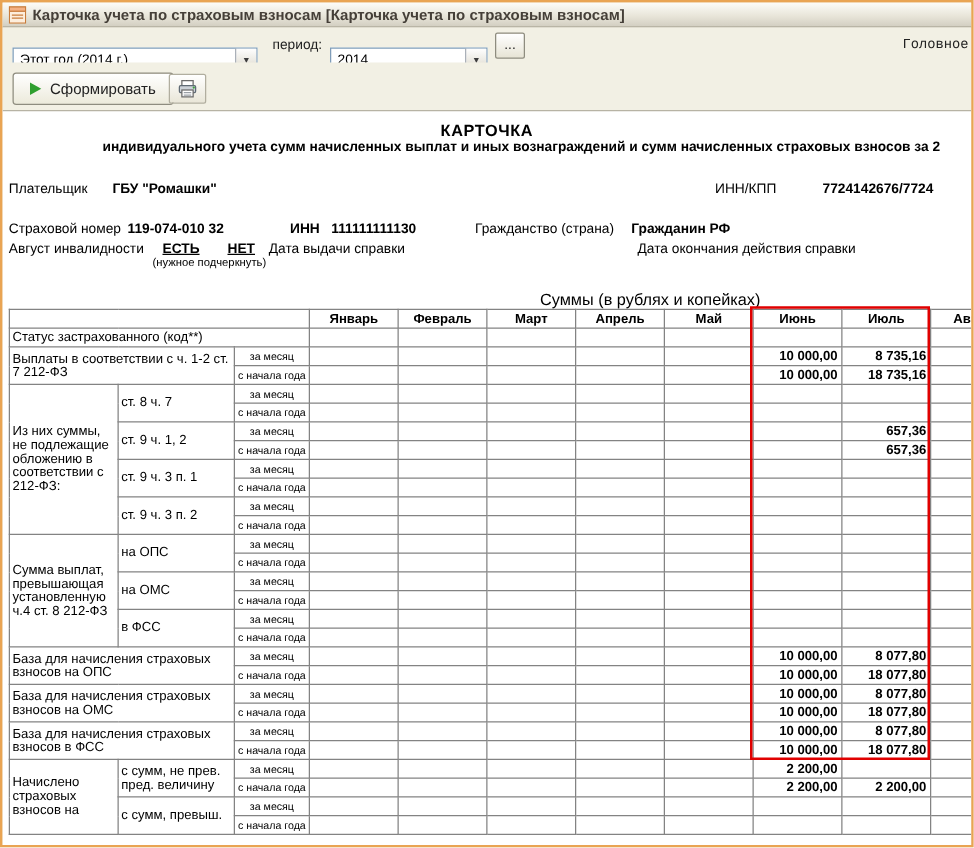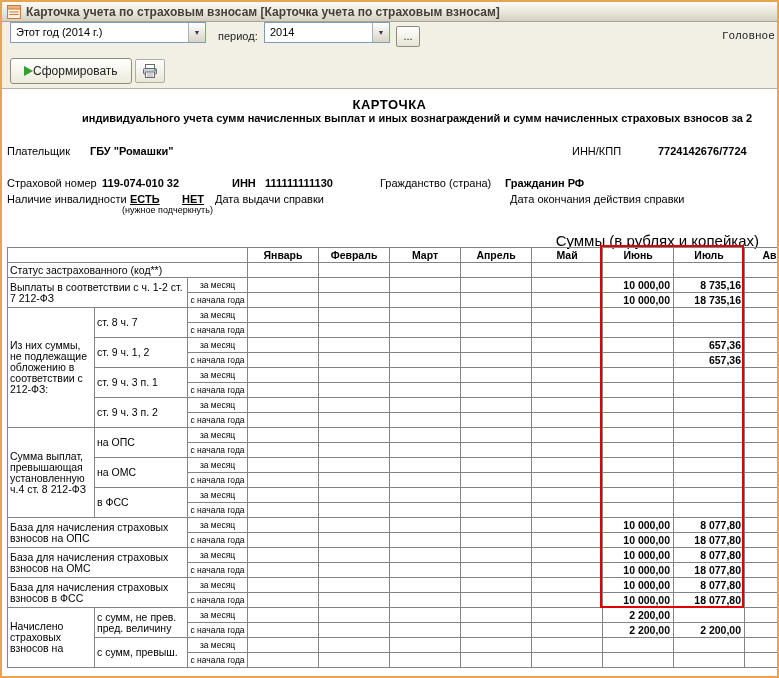--- a/index.html
+++ b/index.html
@@ -11,46 +11,46 @@
 
   
   .titlebar{flex:0 0 20px;display:flex;align-items:center;gap:5px;padding:0 5px;
     background:linear-gradient(180deg,#fdfcf8 0%,#e9e6da 55%,#d3cfc2 100%);
     border-bottom:1px solid #a9a494;}
   .titlebar .title{font-size:12px;font-weight:bold;color:#453f38;white-space:nowrap;overflow:hidden;}
 
   
   .toolbar1{flex:0 0 28px;position:relative;background:#f2f0e4;}
   .tlabel{position:absolute;top:8px;font-size:11px;color:#222;white-space:nowrap;}
-  .combo{position:absolute;top:0;height:21px;background:#fff;border:1px solid #7f9db9;display:flex;align-items:stretch;}
+  .combo{position:absolute;top:16px;height:21px;background:#fff;border:1px solid #7f9db9;display:flex;align-items:stretch;}
   .combo .ctxt{flex:1;font-size:11px;line-height:19px;padding:0 5px;white-space:nowrap;overflow:hidden;color:#000;}
   .combo .carrow{width:17px;display:flex;align-items:center;justify-content:center;
     background:linear-gradient(#fefefe,#d8d4c6);border-left:1px solid #aab0b8;font-size:7px;color:#3c3c3c;}
   .smallbtn{position:absolute;top:4px;height:21px;border:1px solid #8e8c7f;border-radius:2px;
     background:linear-gradient(#ffffff,#e7e4d5);font-size:11px;color:#222;text-align:center;line-height:19px;padding:0;}
 
   
   .toolbar2{flex:0 0 38px;position:relative;background:#f2f0e4;}
-  .genbtn{position:absolute;left:8px;top:8px;height:26px;display:inline-flex;align-items:center;
+  .genbtn{position:absolute;left:8px;top:8px;height:26px;display:inline-flex;align-items:center;gap:7px;
     padding:0 13px;border:1px solid #8e8c7f;border-radius:3px;cursor:default;
     background:linear-gradient(#ffffff,#eceadb);font-size:12px;color:#222;font-family:"Liberation Sans",sans-serif;}
   .play-icon{width:0;height:0;border-left:9px solid #2f9f2f;border-top:5px solid transparent;border-bottom:5px solid transparent;}
   .iconbtn{position:absolute;left:133px;top:9px;width:30px;height:24px;display:flex;align-items:center;justify-content:center;
     border:1px solid #b1ae9f;border-radius:2px;background:linear-gradient(#ffffff,#e9e6d8);padding:0;}
 
   
   .doc{flex:1 1 auto;position:relative;background:#fff;overflow:hidden;border-top:1px solid #b7b3a4;font-size:11px;color:#000;}
   .b{font-weight:bold;}
   .u{text-decoration:underline;}
   .doc-title{position:absolute;top:8px;left:0;width:775px;text-align:center;font-size:13px;font-weight:bold;letter-spacing:0.5px;}
   .doc-sub{position:absolute;top:23px;left:80px;white-space:nowrap;font-size:11px;font-weight:bold;}
   .hl{position:absolute;left:0;width:100%;height:13px;font-size:11px;}
   .hl span{position:absolute;top:0;white-space:nowrap;}
   .note{position:absolute;top:116px;left:120px;font-size:9px;color:#000;}
-  .caption{position:absolute;top:143px;left:430px;width:327px;text-align:right;font-size:15px;white-space:nowrap;}
+  .caption{position:absolute;top:143px;left:430px;width:327px;text-align:left;font-size:13px;white-space:nowrap;}
 
   
   table.card{position:absolute;top:158px;left:5px;border-collapse:collapse;table-layout:fixed;width:808px;}
   .card td{border:1px solid #838383;height:15px;padding:0 2px;font-size:10.5px;line-height:11px;
     vertical-align:middle;overflow:hidden;color:#000;}
   .card td.mh{text-align:center;font-weight:bold;}
   .card td.val{text-align:right;font-weight:bold;padding-right:3px;white-space:nowrap;}
   .card td.per{font-size:8.5px;line-height:9px;text-align:center;padding:0 1px;}
   .card td.cat,.card td.sub{text-align:left;}
   .hl-box{position:absolute;border:2px solid #e00000;pointer-events:none;z-index:5;background:transparent;}
@@ -120,21 +120,21 @@
     <div class="hl" style="top:88px;">
       <span style="left:5px;">Страховой номер</span>
       <span class="b" style="left:100px;">119-074-010 32</span>
       <span class="b" style="left:230px;">ИНН</span>
       <span class="b" style="left:263px;">111111111130</span>
       <span style="left:378px;">Гражданство (страна)</span>
       <span class="b" style="left:503px;">Гражданин РФ</span>
     </div>
 
     <div class="hl" style="top:104px;">
-      <span style="left:5px;">Наличие инвалидности</span>
+      <span style="left:5px;">Август инвалидности</span>
       <span class="b u" style="left:128px;">ЕСТЬ</span>
       <span class="b u" style="left:180px;text-align:right;">НЕТ</span>
       <span style="left:213px;">Дата выдачи справки</span>
       <span style="left:508px;">Дата окончания действия справки</span>
     </div>
 
     <div class="note">(нужное подчеркнуть)</div>
 
     <div class="caption">Суммы (в рублях и копейках)</div>
 

